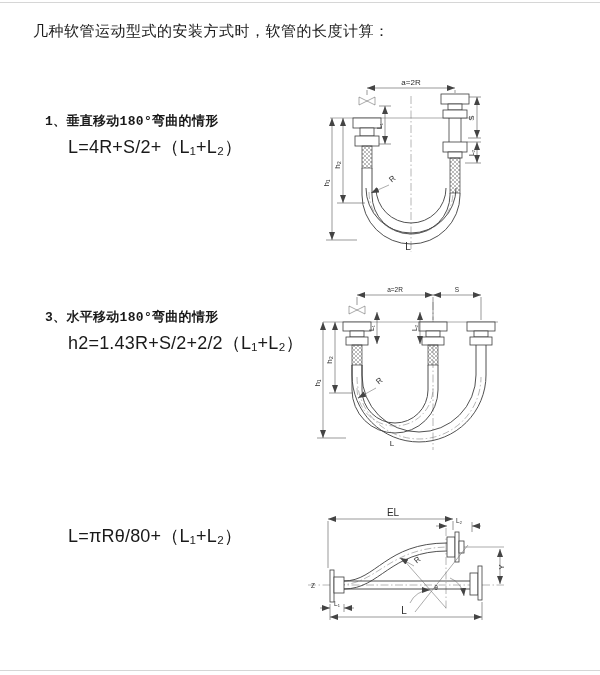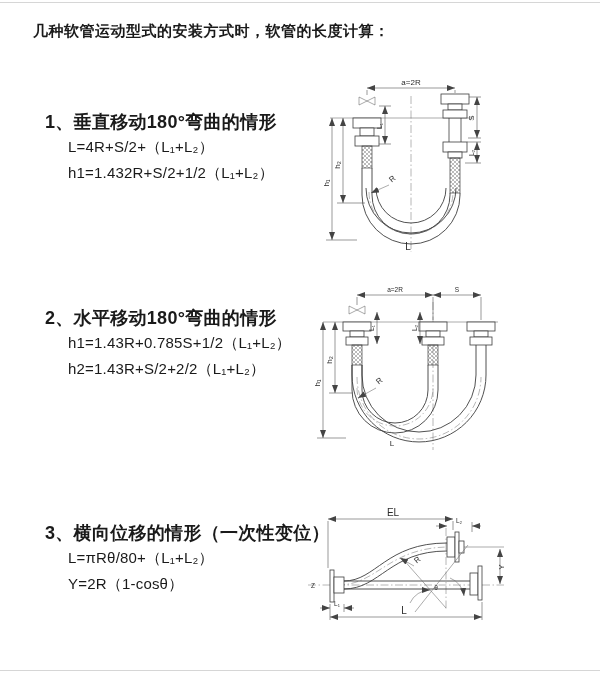--- a/index.html
+++ b/index.html
@@ -6,26 +6,26 @@
   body{
     width:600px;height:675px;position:relative;background:#ffffff;
     font-family:"Liberation Sans","DejaVu Sans",sans-serif;color:#1a1a1a;
     overflow:hidden;
   }
   .edge{position:absolute;left:0;right:0;height:1px;background:#d6d6d6;}
   .edge.top{top:2px;}
   .edge.bottom{top:670px;}
   .doc-title{
     position:absolute;left:33px;top:22px;margin:0;
-    font-size:15px;font-weight:bold;letter-spacing:.5px;white-space:nowrap;
+    font-size:15px;font-weight:normal;letter-spacing:.5px;white-space:nowrap;
   }
   .sec{position:absolute;left:45px;}
   .sec1{top:112px;} .sec2{top:308px;} .sec3{top:523px;}
-  .sec-heading{font-size:18px;font-weight:bold;line-height:20px;margin:0 0 2px 0;white-space:nowrap;letter-spacing:.3px;}
-  .formula{font-size:15px;line-height:26px;margin-left:23px;white-space:nowrap;letter-spacing:.2px;}
+  .sec-heading{font-size:13px;font-weight:bold;line-height:20px;margin:0 0 2px 0;white-space:nowrap;letter-spacing:.3px;font-family:Liberation Mono, monospace;}
+  .formula{font-size:18px;line-height:26px;margin-left:23px;white-space:nowrap;letter-spacing:.2px;}
   .diag{position:absolute;}
   .diag1{left:305px;top:68px;}
   .diag2{left:300px;top:280px;}
   .diag3{left:298px;top:500px;}
   
   .dim{stroke:#555;stroke-width:.6;fill:none;}
   .thin{stroke:#555;stroke-width:.5;fill:none;}
   .cl{stroke:#7a7a7a;stroke-width:.55;fill:none;stroke-dasharray:8 2.5 1.5 2.5;}
   .hose{stroke:#3d3d3d;stroke-width:.9;fill:none;}
   .hosecl{stroke:#7a7a7a;stroke-width:.55;fill:none;stroke-dasharray:7 2.5 1.5 2.5;}
@@ -39,21 +39,20 @@
 <body>
 
 <div class="edge top"></div>
 <div class="edge bottom"></div>
 
 <h1 class="doc-title">几种软管运动型式的安装方式时，软管的长度计算：</h1>
 
 <section class="sec sec1">
   <div class="sec-heading">1、垂直移动180°弯曲的情形</div>
   <div class="formula">L=4R+S/2+（L₁+L₂）</div>
-  <div class="formula">h1=1.432R+S/2+1/2（L₁+L₂）</div>
 </section>
 
 <svg class="diag diag1" width="280" height="190" viewBox="0 0 280 190">
   <defs>
     <pattern id="h1p" patternUnits="userSpaceOnUse" width="4" height="4">
       <path d="M0,0 L4,4 M4,0 L0,4" stroke="#777" stroke-width="0.5"></path>
     </pattern>
     <marker id="ar1" markerUnits="userSpaceOnUse" markerWidth="10" markerHeight="8" refX="8" refY="3" orient="auto-start-reverse">
       <path d="M0,0 L8,3 L0,6 Z" fill="#444"></path>
     </marker>
@@ -118,22 +117,21 @@
   <text class="dl" x="24" y="115" text-anchor="middle" transform="rotate(-90 24 115)">h₁</text>
   <text class="dl" x="35" y="97" text-anchor="middle" transform="rotate(-90 35 97)">h₂</text>
   <text class="dls" x="77" y="58" text-anchor="middle" transform="rotate(-90 77 58)">L₁</text>
   <text class="dl" x="169" y="50" text-anchor="middle" transform="rotate(-90 169 50)">S</text>
   <text class="dls" x="169" y="85" text-anchor="middle" transform="rotate(-90 169 85)">L₂</text>
   <text class="dl" x="89" y="113" text-anchor="middle" transform="rotate(-40 89 113)">R</text>
   <text class="bl" x="103" y="182" text-anchor="middle">L</text>
 </svg>
 
 <section class="sec sec2">
-  <div class="sec-heading">2、水平移动180°弯曲的情形</div>
-  <div class="formula">h1=1.43R+0.785S+1/2（L₁+L₂）</div>
+  <div class="sec-heading">3、水平移动180°弯曲的情形</div>
   <div class="formula">h2=1.43R+S/2+2/2（L₁+L₂）</div>
 </section>
 
 <svg class="diag diag2" width="290" height="180" viewBox="0 0 290 180">
   <defs>
     <pattern id="h2p" patternUnits="userSpaceOnUse" width="4" height="4">
       <path d="M0,0 L4,4 M4,0 L0,4" stroke="#777" stroke-width="0.5"></path>
     </pattern>
     <marker id="ar2" markerUnits="userSpaceOnUse" markerWidth="10" markerHeight="8" refX="8" refY="3" orient="auto-start-reverse">
       <path d="M0,0 L8,3 L0,6 Z" fill="#444"></path>
@@ -195,23 +193,21 @@
   <text class="dls" x="157" y="12" text-anchor="middle">S</text>
   <text class="dl" x="20" y="103" text-anchor="middle" transform="rotate(-90 20 103)">h₁</text>
   <text class="dl" x="32" y="80" text-anchor="middle" transform="rotate(-90 32 80)">h₂</text>
   <text class="dls" x="74" y="48" text-anchor="middle" transform="rotate(-90 74 48)">L₁</text>
   <text class="dls" x="117" y="48" text-anchor="middle" transform="rotate(-90 117 48)">L₂</text>
   <text class="dl" x="81" y="103" text-anchor="middle" transform="rotate(-40 81 103)">R</text>
   <text class="dl" x="92" y="166" text-anchor="middle">L</text>
 </svg>
 
 <section class="sec sec3">
-  <div class="sec-heading">3、横向位移的情形（一次性变位）</div>
   <div class="formula">L=πRθ/80+（L₁+L₂）</div>
-  <div class="formula">Y=2R（1-cosθ）</div>
 </section>
 
 <svg class="diag diag3" width="300" height="145" viewBox="0 0 300 145">
   <defs>
     <marker id="ar3" markerUnits="userSpaceOnUse" markerWidth="10" markerHeight="8" refX="8" refY="3" orient="auto-start-reverse">
       <path d="M0,0 L8,3 L0,6 Z" fill="#444"></path>
     </marker>
   </defs>
 
   <g>

